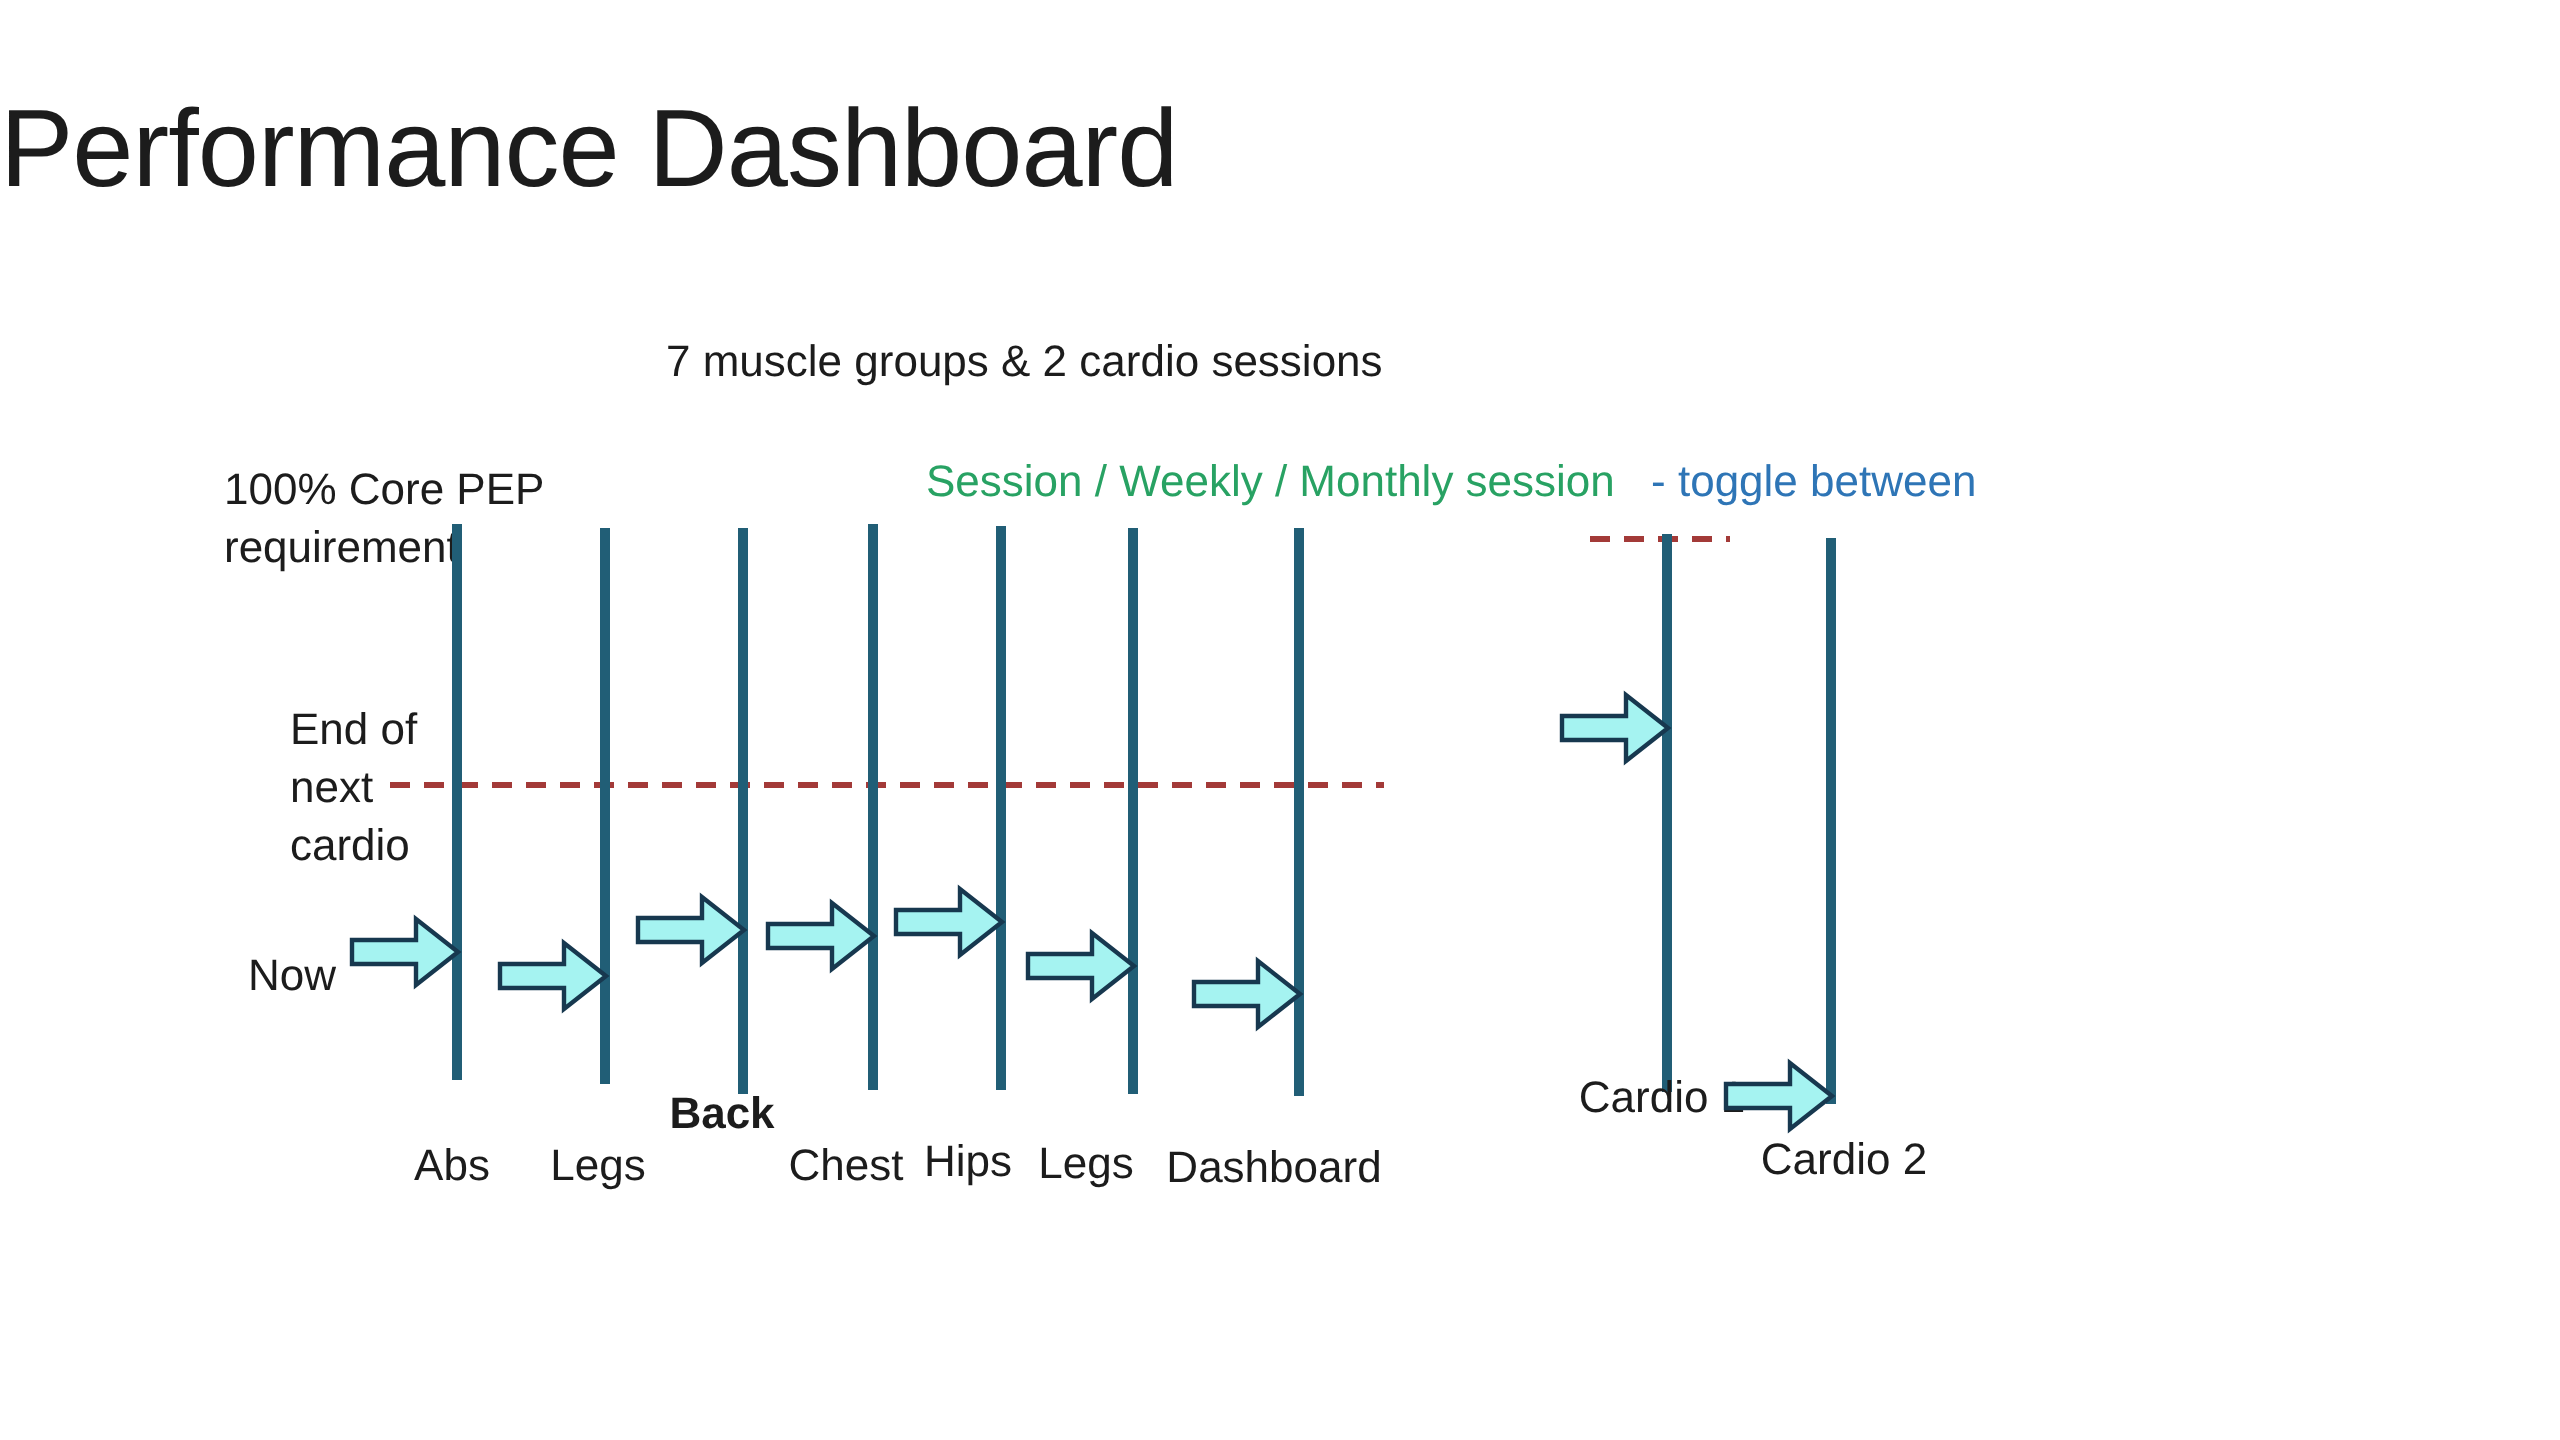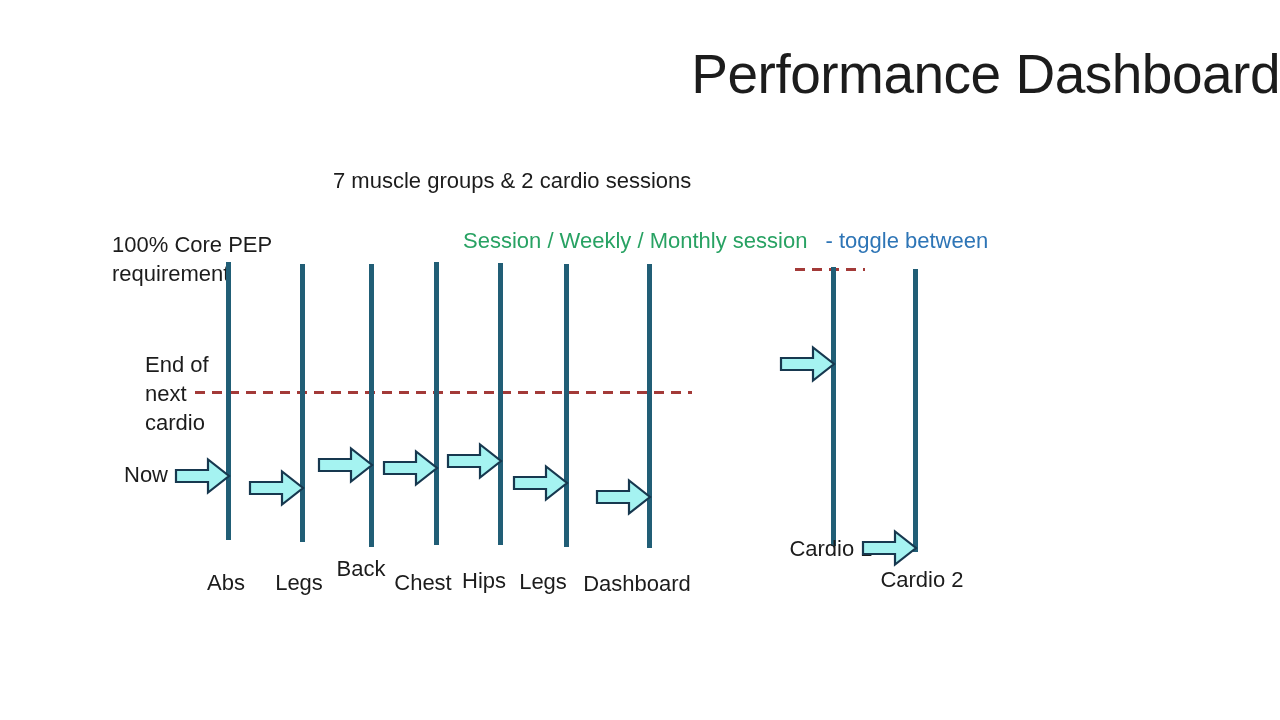--- a/index.html
+++ b/index.html
@@ -15,21 +15,21 @@
   .slide{
     position:relative;
     width:1280px;height:720px;
     background:#ffffff;
     overflow:hidden;
     font-family:"Liberation Sans", sans-serif;
     color:var(--text);
   }
   .title{
     position:absolute;left:0;right:0;top:42px;
-    text-align:right;
+    text-align:left;
     font-size:55px;font-weight:400;letter-spacing:-0.5px;
     margin:0;color:var(--text);
   }
   .subtitle{
     position:absolute;left:333px;top:168px;
     font-size:22px;
   }
   .req-label{
     position:absolute;left:92px;top:230px;width:180px;
     font-size:22px;line-height:29px;margin-left:20px;
@@ -38,21 +38,21 @@
     position:absolute;left:463px;top:228px;
     font-size:22px;white-space:nowrap;
   }
   .target-label .green{color:var(--target-green);}
   .target-label .blue{color:var(--target-blue);margin-left:12px;}
   .end-label{
     position:absolute;left:145px;top:350px;width:95px;
     font-size:22px;line-height:29px;
   }
   .now-label{
-    position:absolute;left:124px;top:462px;
+    position:absolute;left:124px;top:475px;
     font-size:22px;
     text-align:center;
   }
   .vline{
     position:absolute;width:5px;
     background:var(--line);
   }
   .arrow{position:absolute;}
   .arrow path{
     fill:var(--arrow-fill);
@@ -94,21 +94,21 @@
       <div class="col-label" style="left: 226px; top: 570px;">Abs</div>
       <div class="vline" style="left: 300px; top: 264px; height: 278px;"></div>
       <svg class="arrow" width="57" height="40" viewBox="0 0 57 40" style="left: 248px; top: 468px;">
         <path d="M2 14 H34 V3.5 L55 20 L34 36.5 V26 H2 Z"></path>
       </svg>
       <div class="col-label" style="left: 299px; top: 570px;">Legs</div>
       <div class="vline" style="left: 369px; top: 264px; height: 283px;"></div>
       <svg class="arrow" width="57" height="40" viewBox="0 0 57 40" style="left: 317px; top: 445px;">
         <path d="M2 14 H34 V3.5 L55 20 L34 36.5 V26 H2 Z"></path>
       </svg>
-      <div class="col-label" style="left: 361px; top: 556px;">Back</div>
+      <div class="col-label" style="left: 361px; top: 544px; font-weight: bold;">Back</div>
       <div class="vline" style="left: 434px; top: 262px; height: 283px;"></div>
       <svg class="arrow" width="57" height="40" viewBox="0 0 57 40" style="left: 382px; top: 448px;">
         <path d="M2 14 H34 V3.5 L55 20 L34 36.5 V26 H2 Z"></path>
       </svg>
       <div class="col-label" style="left: 423px; top: 570px;">Chest</div>
       <div class="vline" style="left: 498px; top: 263px; height: 282px;"></div>
       <svg class="arrow" width="57" height="40" viewBox="0 0 57 40" style="left: 446px; top: 441px;">
         <path d="M2 14 H34 V3.5 L55 20 L34 36.5 V26 H2 Z"></path>
       </svg>
       <div class="col-label" style="left: 484px; top: 568px;">Hips</div>

